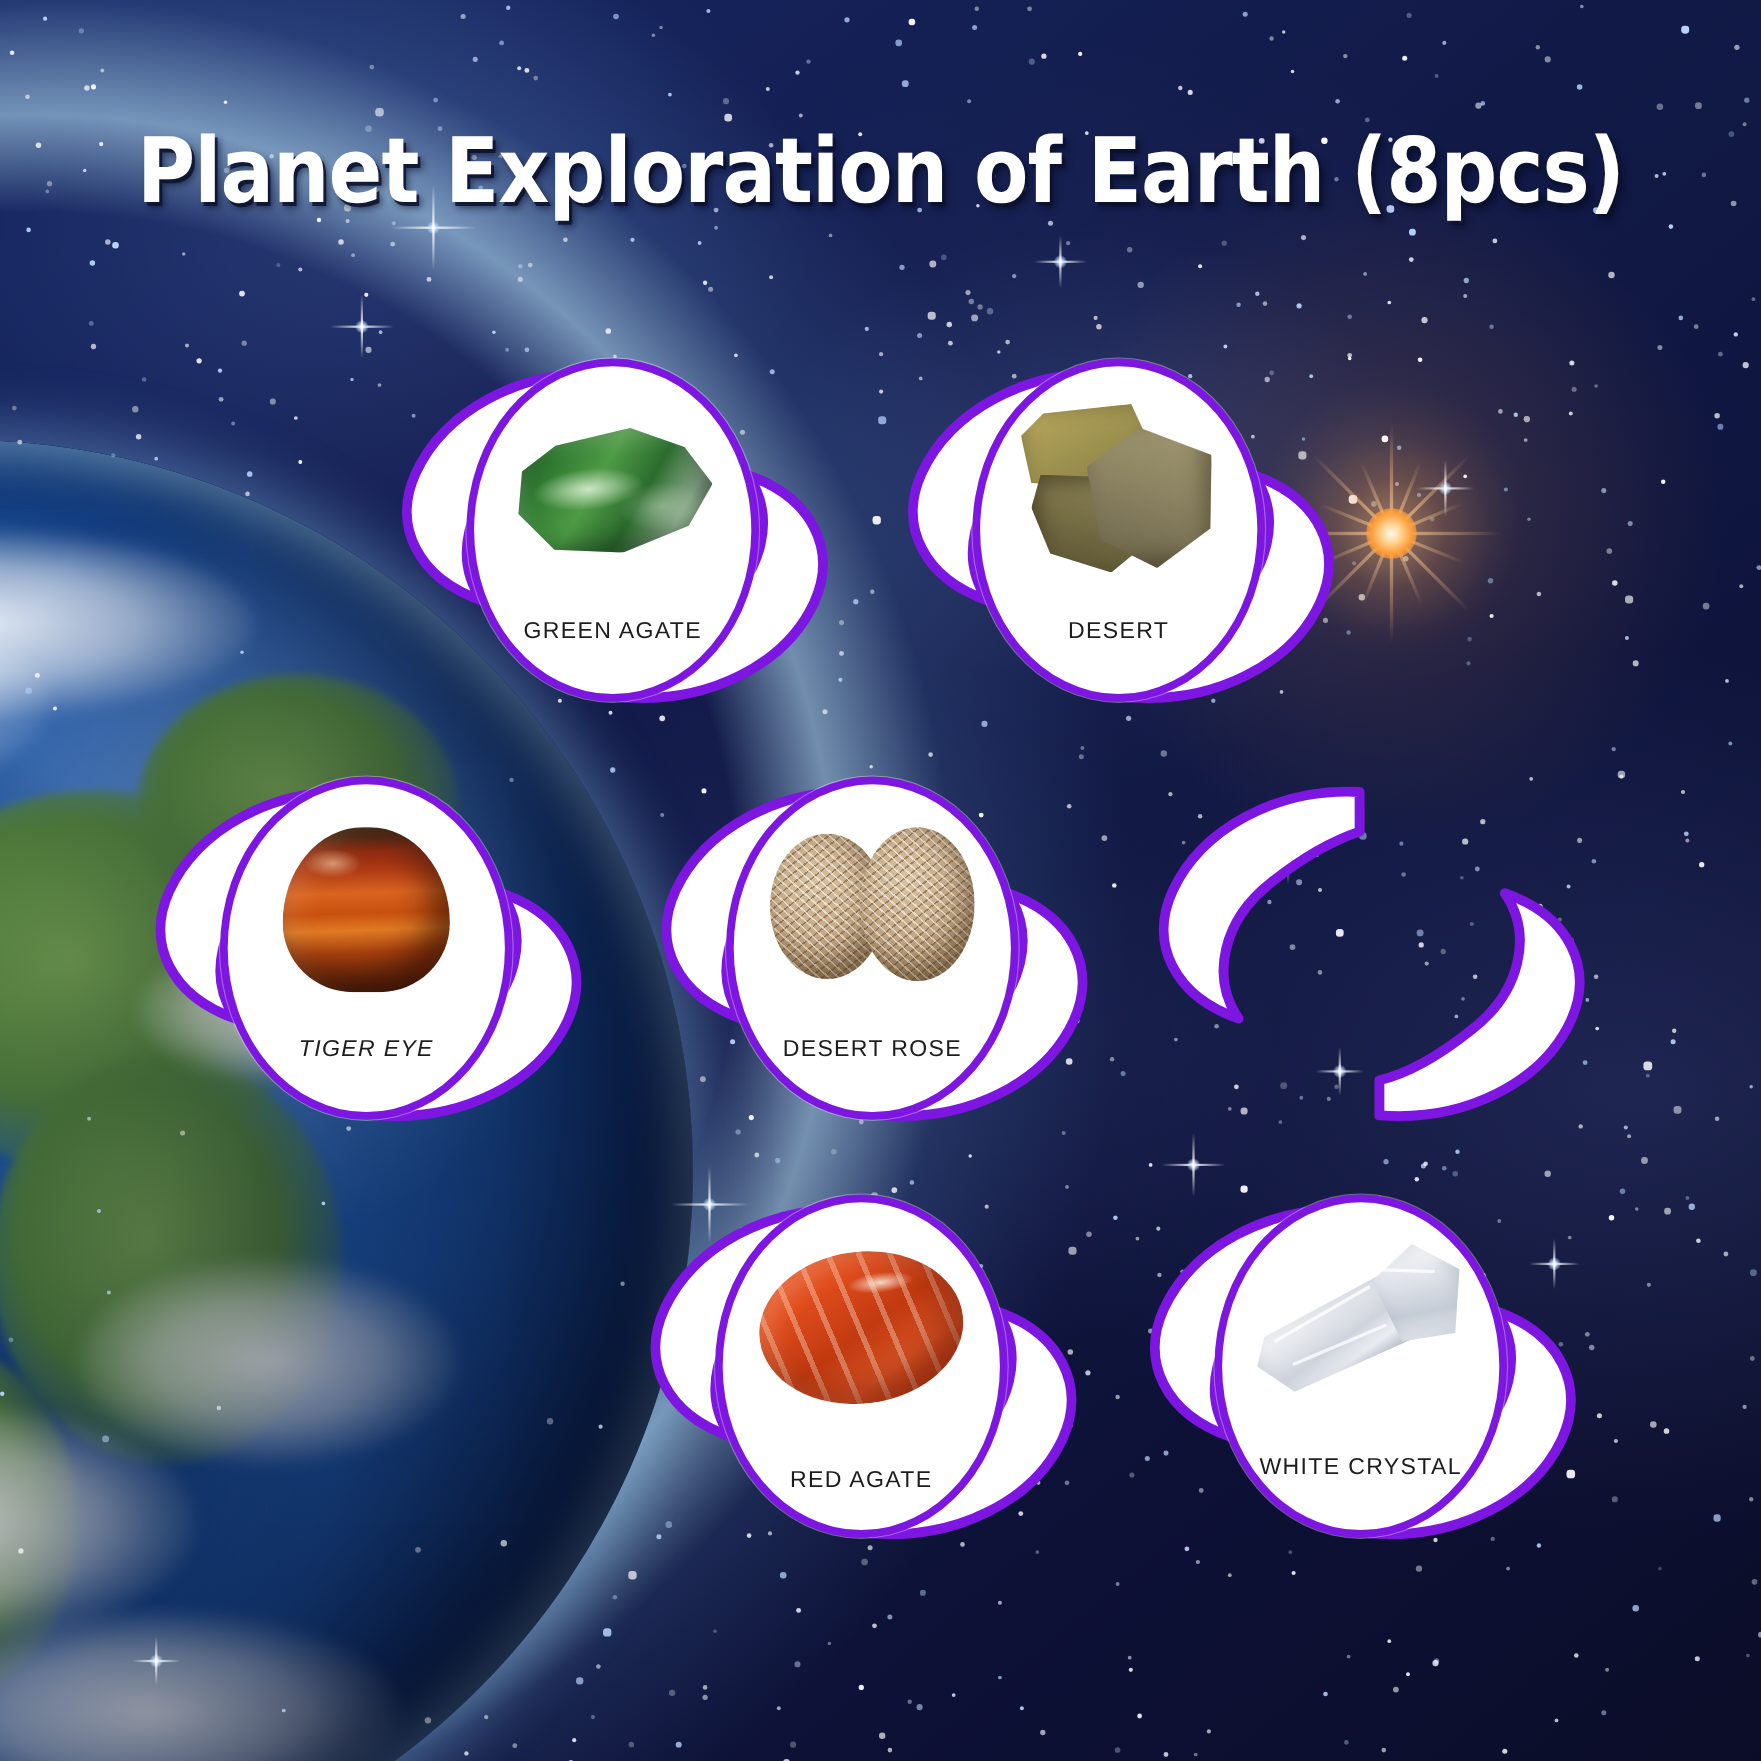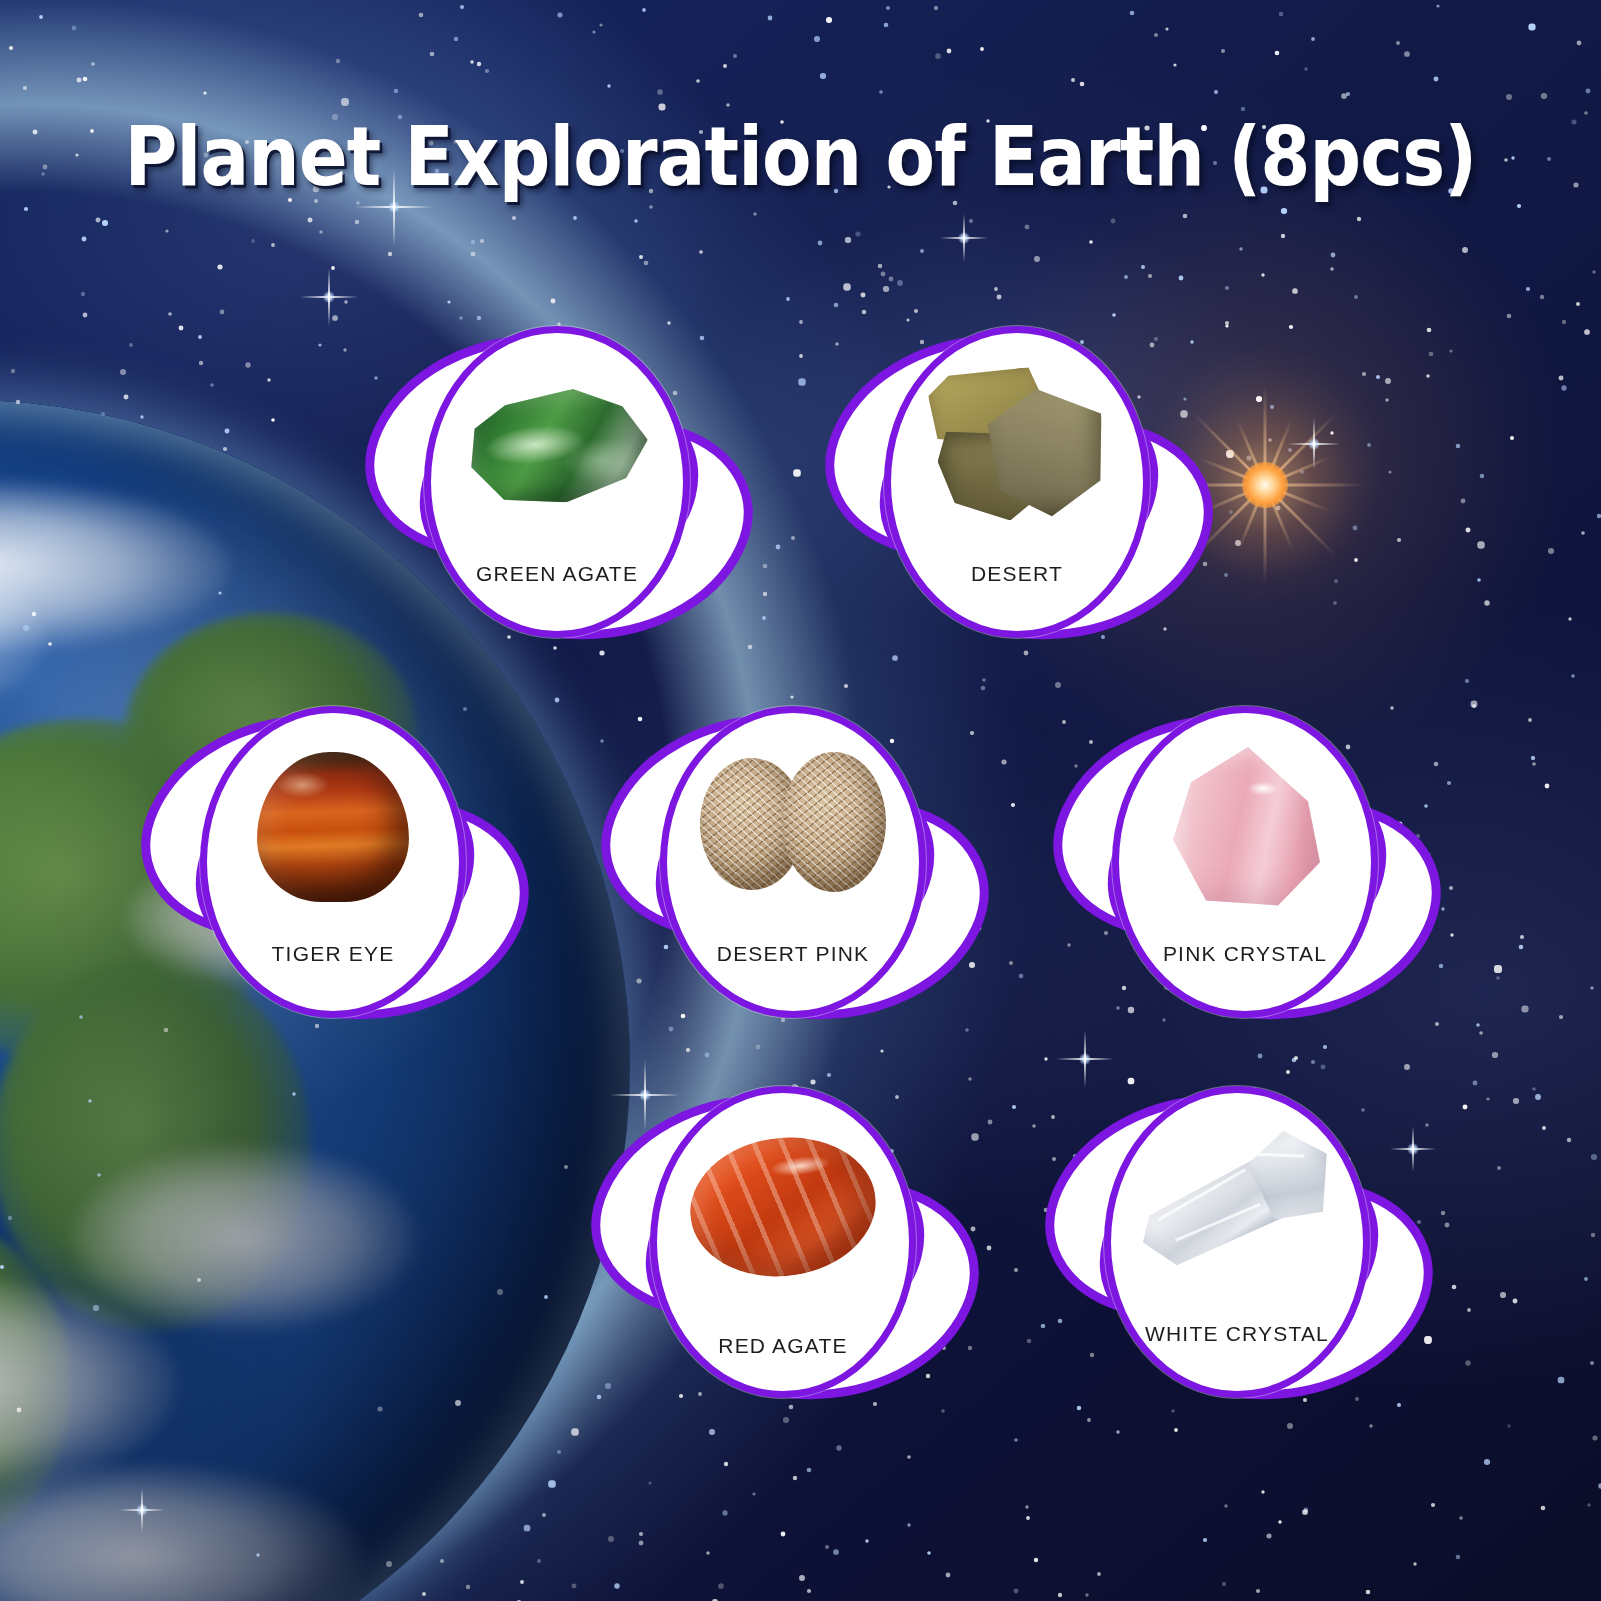--- a/index.html
+++ b/index.html
@@ -373,55 +373,49 @@
         </div>
         <div class="label" style="color: rgb(29, 29, 29);">DESERT</div>
       </div>
     </div>
 
     <div class="planet" style="left:128px; top:698px;">
       <svg class="ring" viewBox="0 0 410 340">
         <path d="M196 22 C120 18 52 56 26 112 C4 160 28 208 86 228 C60 190 72 138 116 104 C146 80 172 66 196 58 Z" fill="#ffffff" stroke="#7c16e0" stroke-width="9" stroke-linejoin="round"></path>
         <path d="M214 316 C292 322 362 286 388 230 C410 182 386 134 328 114 C354 152 342 204 298 238 C268 262 240 278 214 284 Z" fill="#ffffff" stroke="#7c16e0" stroke-width="9" stroke-linejoin="round"></path>
       </svg>
-      <div class="body" style="border-color: rgb(124, 22, 224);">
+      <div class="body" style="border-color: rgb(124, 22, 224); font-style: italic;">
         <div class="spec-wrap">
           <div class="spec sp-tiger"></div>
         </div>
         <div class="label" style="color: rgb(29, 29, 29);">TIGER EYE</div>
       </div>
     </div>
 
     <div class="planet" style="left:588px; top:698px;">
       <svg class="ring" viewBox="0 0 410 340">
         <path d="M196 22 C120 18 52 56 26 112 C4 160 28 208 86 228 C60 190 72 138 116 104 C146 80 172 66 196 58 Z" fill="#ffffff" stroke="#7c16e0" stroke-width="9" stroke-linejoin="round"></path>
         <path d="M214 316 C292 322 362 286 388 230 C410 182 386 134 328 114 C354 152 342 204 298 238 C268 262 240 278 214 284 Z" fill="#ffffff" stroke="#7c16e0" stroke-width="9" stroke-linejoin="round"></path>
       </svg>
       <div class="body" style="border-color: rgb(124, 22, 224);">
         <div class="spec-wrap">
           <div class="spec sp-rose">
             <div class="lobe l1"></div>
               <div class="lobe l2"></div>
           </div>
         </div>
-        <div class="label" style="color: rgb(29, 29, 29);">DESERT PINK</div>
+        <div class="label" style="color: rgb(29, 29, 29);">DESERT ROSE</div>
       </div>
     </div>
 
     <div class="planet" style="left:1040px; top:698px;">
       <svg class="ring" viewBox="0 0 410 340">
         <path d="M196 22 C120 18 52 56 26 112 C4 160 28 208 86 228 C60 190 72 138 116 104 C146 80 172 66 196 58 Z" fill="#ffffff" stroke="#7c16e0" stroke-width="9" stroke-linejoin="round"></path>
         <path d="M214 316 C292 322 362 286 388 230 C410 182 386 134 328 114 C354 152 342 204 298 238 C268 262 240 278 214 284 Z" fill="#ffffff" stroke="#7c16e0" stroke-width="9" stroke-linejoin="round"></path>
       </svg>
-      <div class="body" style="border-color: rgb(124, 22, 224);">
-        <div class="spec-wrap">
-          <div class="spec sp-pink"></div>
-        </div>
-        <div class="label" style="color: rgb(29, 29, 29);">PINK CRYSTAL</div>
-      </div>
     </div>
 
 
     <div class="planet" style="left:578px; top:1078px;">
       <svg class="ring" viewBox="0 0 410 340">
         <path d="M196 22 C120 18 52 56 26 112 C4 160 28 208 86 228 C60 190 72 138 116 104 C146 80 172 66 196 58 Z" fill="#ffffff" stroke="#7c16e0" stroke-width="9" stroke-linejoin="round"></path>
         <path d="M214 316 C292 322 362 286 388 230 C410 182 386 134 328 114 C354 152 342 204 298 238 C268 262 240 278 214 284 Z" fill="#ffffff" stroke="#7c16e0" stroke-width="9" stroke-linejoin="round"></path>
       </svg>
       <div class="body" style="border-color: rgb(124, 22, 224); gap: 12px;">
         <div class="spec-wrap">

